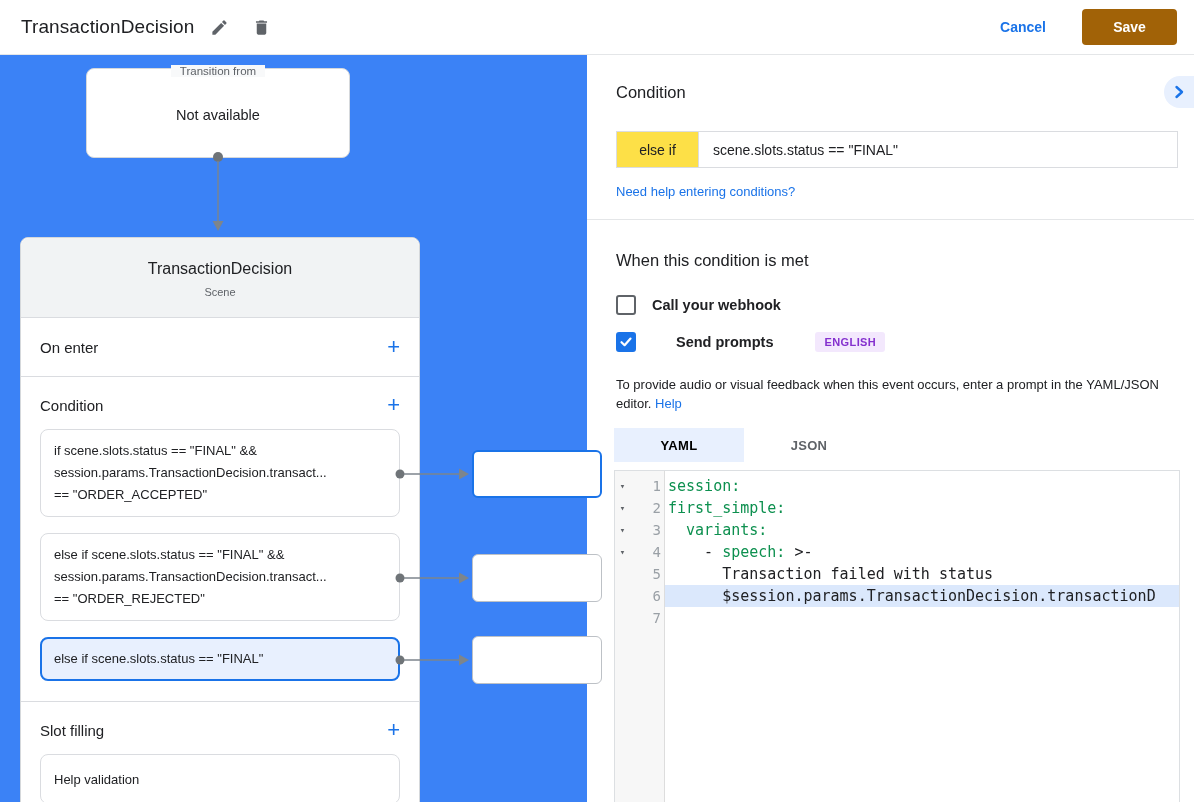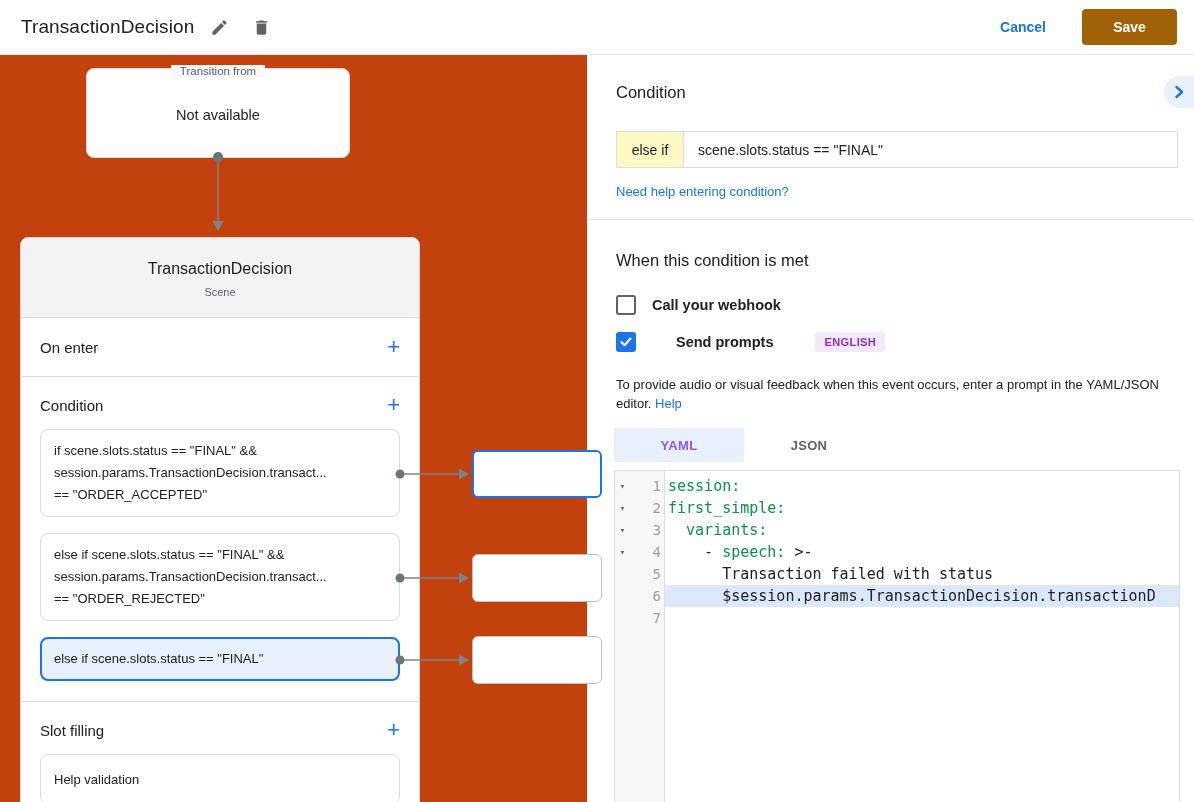--- a/index.html
+++ b/index.html
@@ -14,21 +14,21 @@
   .icon-btn { width:34px; height:34px; display:flex; align-items:center; justify-content:center;
               margin-left:8px; border:none; background:transparent; cursor:pointer; border-radius:50%; }
   .icon-btn svg { fill:#5f6368; }
   .topbar-spacer { flex:1; }
   .cancel-btn { color:#1a73e8; font-size:14px; font-weight:600; background:none; border:none;
                 cursor:pointer; margin-right:36px; font-family:inherit; }
   .save-btn { background:#a16207; color:#fff; font-size:14px; font-weight:600; border:none;
               border-radius:4px; width:95px; height:36px; margin-right:17px; cursor:pointer; font-family:inherit; }
 
   
-  .canvas { position:absolute; left:0; top:55px; width:666px; height:747px; background:#c2410c;
+  .canvas { position:absolute; left:0; top:55px; width:666px; height:747px; background:#3b82f6;
             overflow:hidden; border-right:1px solid #e8eaed; }
   .connector-svg { position:absolute; left:0; top:0; width:586px; height:747px; pointer-events:none; z-index:5; }
 
   .flow-box { position:absolute; border:1px solid #d5d8db; border-radius:8px; background:#fff; }
   .box-legend { position:absolute; top:-8px; left:0; right:0; text-align:center; z-index:2; }
   .box-legend span { display:inline-block; background:#f8f9fa; padding:0 9px; font-size:11.5px; color:#5f6368; }
 
   .tfrom { left:86px; top:13px; width:264px; height:90px; }
   .tfrom-value { position:absolute; left:0; right:0; top:38px; text-align:center; font-size:14.5px; color:#202124; }
 
@@ -67,21 +67,21 @@
 
   
   .panel { position:absolute; left:587px; top:55px; width:607px; height:747px; background:#fff; }
   .p-heading { position:absolute; left:29px; font-size:16.5px; color:#202124; }
   .p-cond-heading { top:28px; }
   .chevron-btn { position:absolute; right:0; top:21px; width:30px; height:32px; background:#e8f0fe;
                  border:none; border-radius:16px 0 0 16px; cursor:pointer;
                  display:flex; align-items:center; justify-content:center; }
   .cond-input-row { position:absolute; left:29px; top:76px; width:562px; height:37px;
                     border:1px solid #dadce0; display:flex; }
-  .cond-prefix { width:67px; background:#fef9c3; border-right:1px solid #dadce0; display:flex;
+  .cond-prefix { width:82px; background:#fde047; border-right:1px solid #dadce0; display:flex;
                  align-items:center; justify-content:center; font-size:14px; color:#202124; }
   .cond-input { flex:1; border:none; outline:none; padding-left:14px; font-size:14px;
                 color:#202124; font-family:inherit; background:#fff; }
   .help-link { position:absolute; left:29px; top:129px; font-size:13px; color:#1a73e8;
                text-decoration:none; cursor:pointer; }
   .panel-divider { position:absolute; left:0; top:164px; width:607px; height:1px; background:#e4e6e8; }
   .p-when-heading { top:196px; }
 
   .check-row { position:absolute; left:29px; display:flex; align-items:center; }
   .row-webhook { top:240px; }
@@ -94,21 +94,21 @@
   .lang-badge { margin-left:18px; background:#f3e8fd; color:#8430ce; font-size:11px; font-weight:700;
                 letter-spacing:.4px; padding:4px 9px; border-radius:3px; cursor:pointer; }
 
   .desc { position:absolute; left:29px; top:320px; width:560px; font-size:13px;
           line-height:19px; color:#202124; }
   .desc a { color:#1a73e8; text-decoration:none; cursor:pointer; }
 
   .tabs { position:absolute; left:27px; top:373px; display:flex; }
   .tab { width:130px; height:34px; display:flex; align-items:center; justify-content:center;
          font-size:13px; font-weight:700; color:#5f6368; letter-spacing:.3px; cursor:pointer; }
-  .tab.active { background:#e8f0fe; color:#8b5cf6; }
+  .tab.active { background:#e8f0fe; color:#000000; }
 
   
   .editor { position:absolute; left:27px; top:415px; width:566px; height:342px;
             border:1px solid #dcdfe2; display:flex; font-family:"DejaVu Sans Mono", monospace;
             font-size:15px; line-height:22px; background:#fff; }
   .gutter { width:50px; background:#f7f7f7; border-right:1px solid #dddddd; padding-top:4px; flex:none; }
   .gutter-row { height:22px; display:flex; align-items:center; }
   .fold { width:15px; text-align:center; font-size:9px; color:#5f6368; cursor:pointer; }
   .lnum { flex:1; text-align:right; padding-right:3px; color:#9aa0a6; font-size:14px; }
   .code { flex:1; padding-top:4px; overflow:hidden; }
@@ -222,21 +222,21 @@
       <svg width="14" height="14" viewBox="0 0 14 14">
         <polyline points="4.5,2 10,7 4.5,12" fill="none" stroke="#1a73e8" stroke-width="2.4" stroke-linecap="round" stroke-linejoin="round"></polyline>
       </svg>
     </button>
 
     <div class="cond-input-row">
       <div class="cond-prefix">else if</div>
       <input class="cond-input" type="text" value="scene.slots.status == &quot;FINAL&quot;" style="">
     </div>
 
-    <a class="help-link">Need help entering condition?</a>
+    <a class="help-link">Need help entering conditions?</a>
 
     <div class="panel-divider"></div>
 
     <div class="p-heading p-when-heading">When this condition is met</div>
 
     <div class="check-row row-webhook">
       <div class="checkbox"></div>
       <span class="check-label">Call your webhook</span>
     </div>
 

